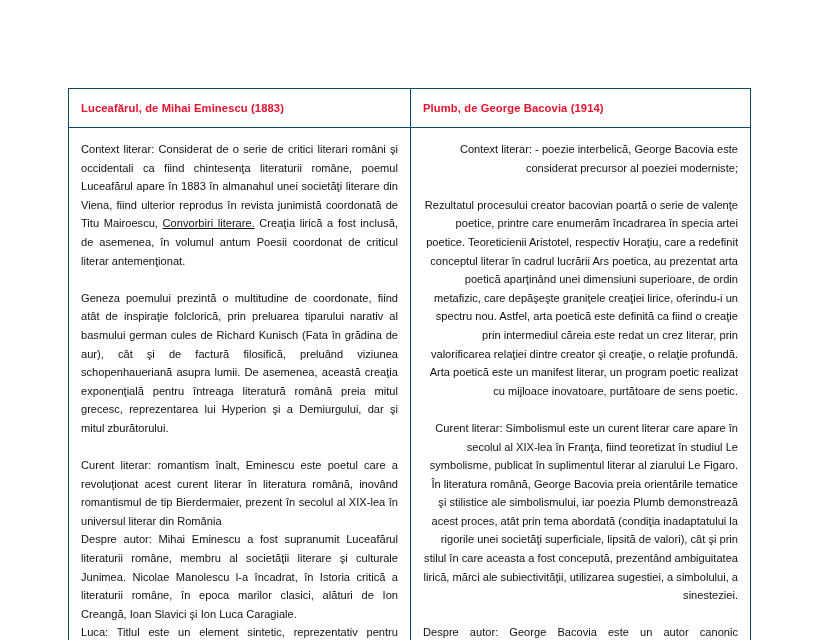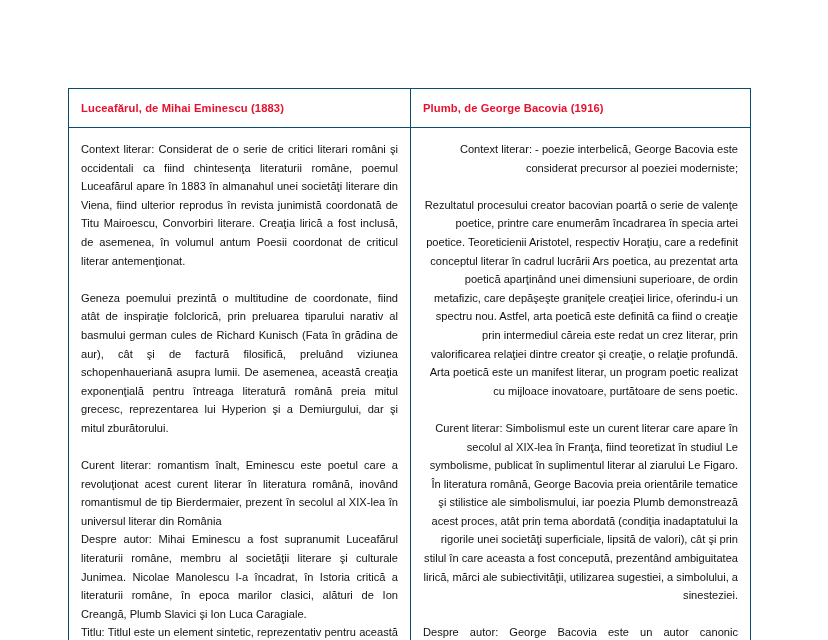--- a/index.html
+++ b/index.html
@@ -64,65 +64,65 @@
     font-size: 11.1px;
     line-height: 18.6px;
     color: #111111;
   }
   p.para.just { text-align: justify; }
   p.para.left { text-align: right; }
 
   p.spacer-before { margin-top: 18.6px; }
 
   b, .bold { font-weight: normal; }
-  .uline { }
+  .uline { text-decoration: underline; }
 </style>
 </head>
 <body>
 
 <div class="page">
 
   <table class="compare-table">
     <colgroup>
       <col style="width:342px">
       <col style="width:340px">
     </colgroup>
     <tbody>
 
       <tr>
         <td class="col-left head-cell">
           <div class="head-text">Luceafărul, de Mihai Eminescu (1883)</div>
         </td>
         <td class="col-right head-cell">
-          <div class="head-text">Plumb, de George Bacovia (1916)</div>
+          <div class="head-text">Plumb, de George Bacovia (1914)</div>
         </td>
       </tr>
 
       <tr>
 
         <td class="col-left body-cell left-body">
 
           <p class="para just">
             <b>Context literar</b><span>: Considerat de o serie de critici literari români şi occidentali ca fiind chintesenţa literaturii române, poemul </span><b>Luceafărul</b><span> apare în 1883 în almanahul unei societăţi literare din Viena, fiind ulterior reprodus în revista junimistă coordonată de Titu Mairoescu, </span><span class="uline">Convorbiri literare.</span><span> Creaţia lirică a fost inclusă, de asemenea, în volumul antum </span><b>Poesii</b><span> coordonat de criticul literar antemenţionat.</span>
           </p>
 
           <p class="para just spacer-before">
             <span>Geneza poemului prezintă o multitudine de coordonate, fiind atât de inspiraţie folclorică, prin preluarea tiparului narativ al basmului german cules de Richard Kunisch (</span><b>Fata în grădina de aur</b><span>), cât şi de factură filosifică, preluând viziunea schopenhaueriană asupra lumii. De asemenea, această creaţia exponenţială pentru întreaga literatură română preia mitul grecesc, reprezentarea lui Hyperion şi a Demiurgului, dar şi mitul zburătorului.</span>
           </p>
 
           <p class="para just spacer-before">
             <b>Curent literar</b><span>: romantism înalt, Eminescu este poetul care a revoluţionat acest curent literar în literatura română, inovând romantismul de tip Bierdermaier, prezent în secolul al XIX-lea în universul literar din România</span>
           </p>
 
           <p class="para just">
-            <b>Despre autor</b><span>: Mihai Eminescu a fost supranumit Luceafărul literaturii române, membru al societăţii literare şi culturale Junimea. Nicolae Manolescu l-a încadrat, în Istoria critică a literaturii române, în epoca marilor clasici, alături de Ion Creangă, Plumb Slavici şi Ion Luca Caragiale.</span>
+            <b>Despre autor</b><span>: Mihai Eminescu a fost supranumit Luceafărul literaturii române, membru al societăţii literare şi culturale Junimea. Nicolae Manolescu l-a încadrat, în Istoria critică a literaturii române, în epoca marilor clasici, alături de Ion Creangă, Ioan Slavici şi Ion Luca Caragiale.</span>
           </p>
 
           <p class="para just">
-            <b>Titlu</b><span>: Titlul este un element sintetic, reprezentativ pentru această operă lirică, întrucât constituie elementul central care expune orientarea tematică a poemului: Luceafărul reprezintă masca lirică a omului de geniu, figură conturată în antiteză cu omul comun. În text, Luceafărul este parte integrantă a ordinii universale şi prezintă</span>
+            <b>Luca</b><span>: Titlul este un element sintetic, reprezentativ pentru această operă lirică, întrucât constituie elementul central care expune orientarea tematică a poemului: Luceafărul reprezintă masca lirică a omului de geniu, figură conturată în antiteză cu omul comun. În text, Luceafărul este parte integrantă a ordinii universale şi prezintă</span>
           </p>
 
         </td>
 
         <td class="col-right body-cell right-body">
 
           <p class="para left">
             <b>Context literar</b><span>: - poezie interbelică, George Bacovia este considerat precursor al poeziei moderniste;</span>
           </p>
 

